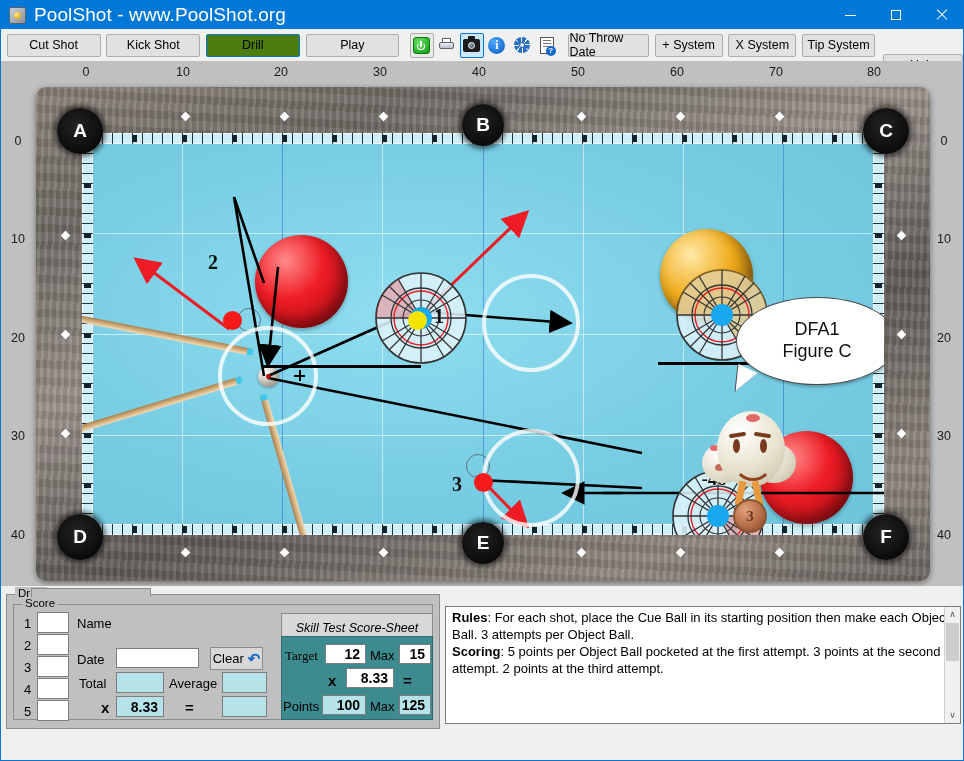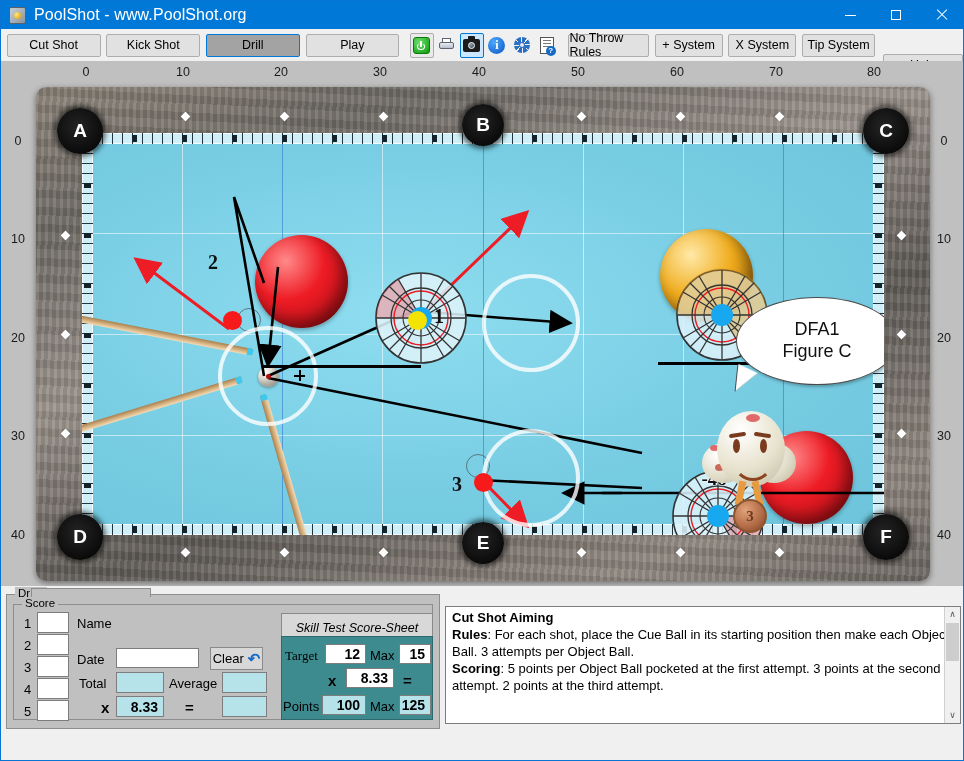--- a/index.html
+++ b/index.html
@@ -29,21 +29,21 @@
     background: linear-gradient(135deg,#c9cfd6,#8a939c);
     border: 1px solid #5a6168; border-radius: 2px;
     position: relative; box-sizing: border-box;
   }
   .title-icon::after {
     content: ""; position: absolute; left: 4px; top: 4px;
     width: 7px; height: 7px; border-radius: 50%;
     background: radial-gradient(circle at 35% 35%, #ffe680, #d79b00);
   }
   .title-text {
-    color: #ffffff; font-size: 16px; letter-spacing: .1px;
+    color: #ffffff; font-size: 19px; letter-spacing: .1px;
   }
   .title-buttons { margin-left: auto; display: flex; height: 28px; }
   .tbtn {
     width: 46px; height: 28px; display: flex; align-items: center; justify-content: center;
     color: #fff; font-size: 13px;
   }
   .glyph-min { width: 11px; height: 1px; background: #fff; }
   .glyph-max { width: 10px; height: 10px; border: 1px solid #fff; box-sizing: border-box; }
   .glyph-close { position: relative; width: 12px; height: 12px; }
   .glyph-close::before, .glyph-close::after {
@@ -60,21 +60,21 @@
   }
   .tb-btn {
     height: 23px; background: #e1e1e1;
     border: 1px solid #adadad; border-radius: 2px;
     font-size: 12.5px; color: #000;
     display: flex; align-items: center; justify-content: center;
     margin-right: 2px; box-sizing: border-box;
     cursor: default;
   }
   .tb-btn.wide  { width: 98px; }
-  .tb-btn.sel   { background: #a3a3a3; border: 1px solid #0078d7; }
+  .tb-btn.sel   { background: #4d7c0f; border: 1px solid #0078d7; }
   .tb-btn.sys   { width: 71px; }
   .tb-btn.nothrow { width: 84px; }
   .tb-btn.help  { width: 84px; margin-top: 40px; }
   .tb-sep { width: 9px; }
   .icon-btn {
     width: 25px; height: 25px; margin-right: 1px;
     border: 1px solid transparent; border-radius: 2px;
     display: flex; align-items: center; justify-content: center;
     box-sizing: border-box; background: transparent;
   }
@@ -405,21 +405,21 @@
         <div class="ic-info">i</div>
       </div>
     <div class="icon-btn">
         <div class="ic-gear"></div>
       </div>
     <div class="icon-btn">
         <div class="ic-doc"></div>
       </div>
 
     <div class="tb-sep"></div>
-    <div class="tb-btn nothrow">No Throw Rules</div>
+    <div class="tb-btn nothrow">No Throw Date</div>
     <div style="width:4px"></div>
     <div class="tb-btn sys">+ System</div>
     <div style="width:4px"></div>
     <div class="tb-btn sys">X System</div>
     <div style="width:4px"></div>
     <div class="tb-btn sys" style="width:76px">Tip System</div>
     <div style="width:6px"></div>
     <div class="tb-btn help">Help</div>
   </div>
 
@@ -748,21 +748,20 @@
       <div class="fld ro num" style="left:40px; top:58px; width:44px; height:20px;">
         <span>100</span>
       </div>
       <div class="lbl" style="left:88px; top:62px;">Max</div>
       <div class="fld ro num" style="left:117px; top:58px; width:32px; height:20px;">
         <span>125</span>
       </div>
     </div>
 
     <div class="textpanel" style="left:444px; top:20px; width:516px; height:118px;">
-      <div style="font-weight:bold;">Cut Shot Aiming</div>
       <div>
         <b>Rules</b><span>: For each shot, place the Cue Ball in its starting position then make each Object Ball. 3 attempts per Object Ball.</span>
       </div>
       <div>
         <b>Scoring</b><span>: 5 points per Object Ball pocketed at the first attempt. 3 points at the second attempt. 2 points at the third attempt.</span>
       </div>
 
       <div class="scrollbar">
         <div class="sb-arrow" style="top:0;">∧</div>
         <div class="sb-thumb" style="top:16px; height:38px;"></div>

